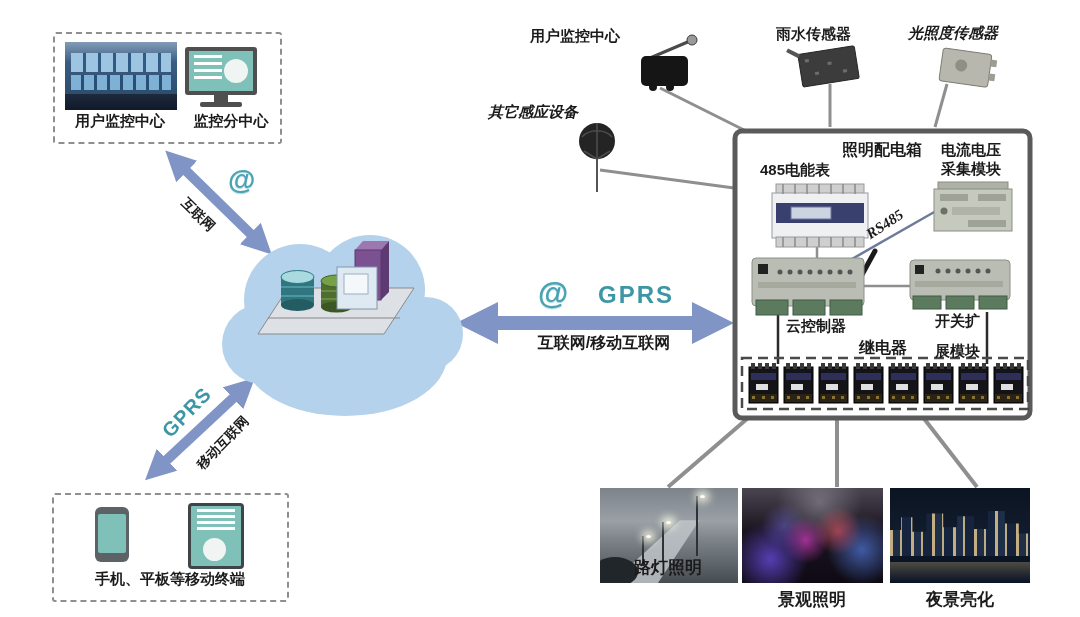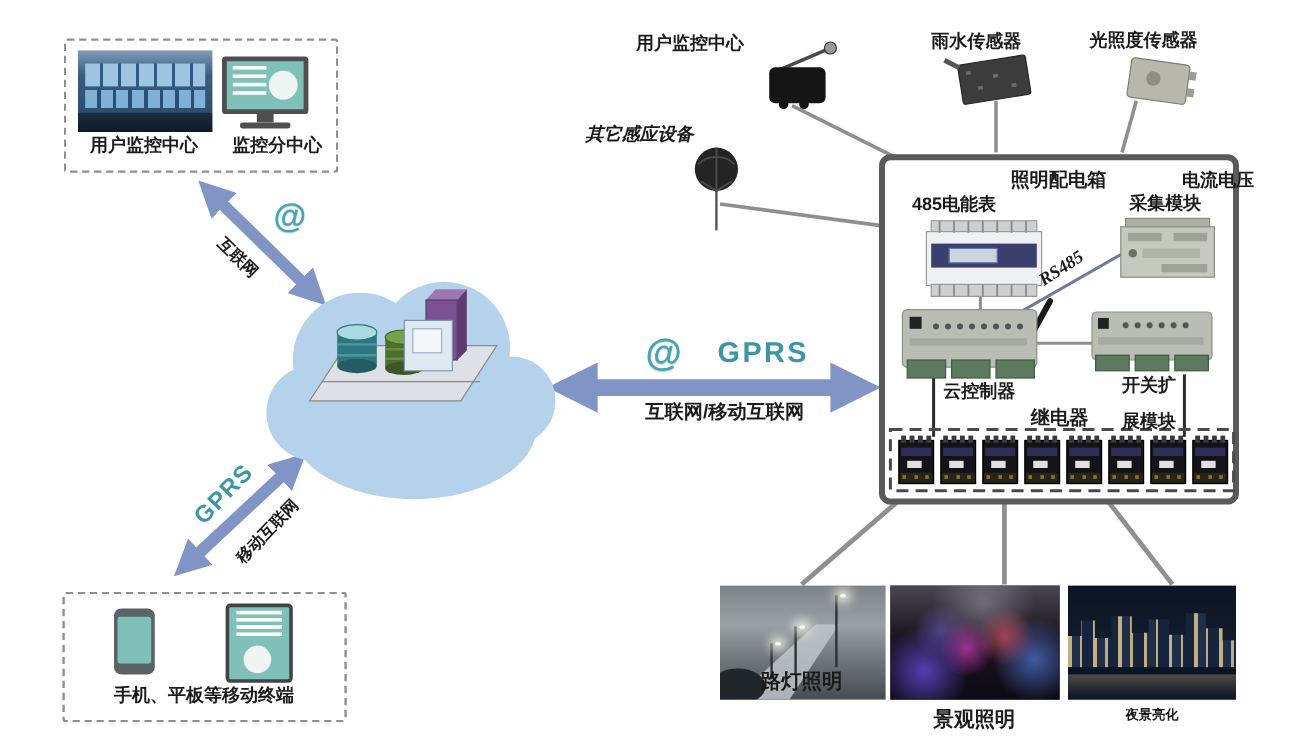--- a/index.html
+++ b/index.html
@@ -282,25 +282,25 @@
   </div>
   <div class="lbl ctr" style="left:60px;top:570px;width:220px;text-align:center;">手机、平板等移动终端</div>
 
   <div class="at" style="left:538px;top:276px;font-size:31px;">@</div>
   <div class="lbl teal" style="left:598px;top:281px;font-size:24px;letter-spacing:2px;">GPRS</div>
   <div class="lbl ctr" style="left:520px;top:333px;width:168px;font-size:16px;">互联网/移动互联网</div>
 
   <div class="lbl" style="left:530px;top:27px;">用户监控中心</div>
   <div class="lbl" style="left:488px;top:103px;font-style:italic;">其它感应设备</div>
   <div class="lbl" style="left:776px;top:25px;">雨水传感器</div>
-  <div class="lbl" style="left:908px;top:24px;">光照度传感器</div>
+  <div class="lbl" style="left:908px;top:24px;font-style:italic;">光照度传感器</div>
 
   <div class="lbl ctr" style="left:820px;top:140px;width:124px;font-size:16px;">照明配电箱</div>
   <div class="lbl" style="left:760px;top:161px;">485电能表</div>
-  <div class="lbl" style="left:985px;top:141px;">电流电压</div>
+  <div class="lbl" style="left:941px;top:141px;">电流电压</div>
   <div class="lbl" style="left:941px;top:160px;">采集模块</div>
   <div class="lbl ctr rot" style="left:853px;top:216px;width:64px;font-size:15px;font-style:italic;font-family:'Liberation Serif','DejaVu Serif',serif;transform:rotate(-33deg);">RS485</div>
   <div class="lbl" style="left:786px;top:317px;">云控制器</div>
   <div class="lbl" style="left:935px;top:312px;">开关扩</div>
   <div class="lbl" style="left:935px;top:342px;font-family:Liberation Serif, serif;">展模块</div>
   <div class="lbl ctr" style="left:853px;top:338px;width:60px;font-size:16px;">继电器</div>
 
   <div class="photo photo-street">
     <div class="street-road"></div>
     <div class="pole" style="left:96px;top:8px;height:60px;"></div>
@@ -312,15 +312,15 @@
     <div class="street-bush"></div>
   </div>
   <div class="photo photo-landscape"></div>
   <div class="photo photo-night">
     <div class="night-bld"></div>
     <div class="night-water"></div>
   </div>
 
   <div class="lbl ctr" style="left:618px;top:556px;width:100px;font-size:17px;">路灯照明</div>
   <div class="lbl ctr" style="left:762px;top:588px;width:100px;font-size:17px;">景观照明</div>
-  <div class="lbl ctr" style="left:910px;top:588px;width:100px;font-size:11px;">夜景亮化</div>
+  <div class="lbl ctr" style="left:910px;top:588px;width:100px;font-size:17px;">夜景亮化</div>
 
 </div>
 
 </body></html>

